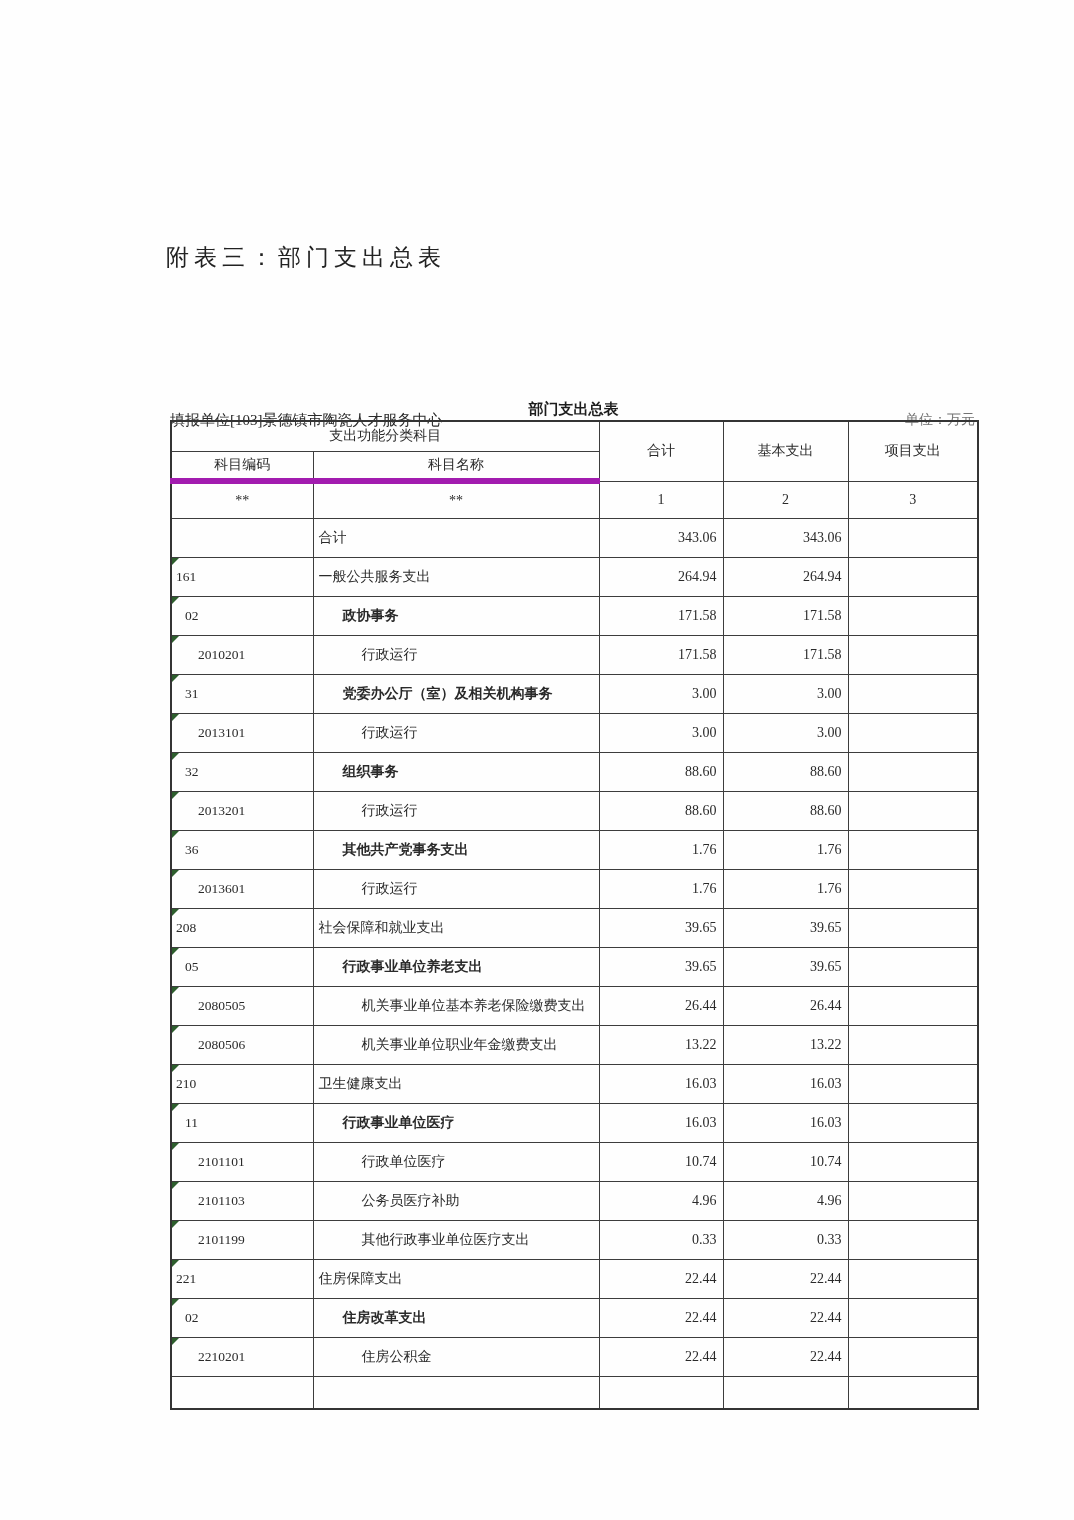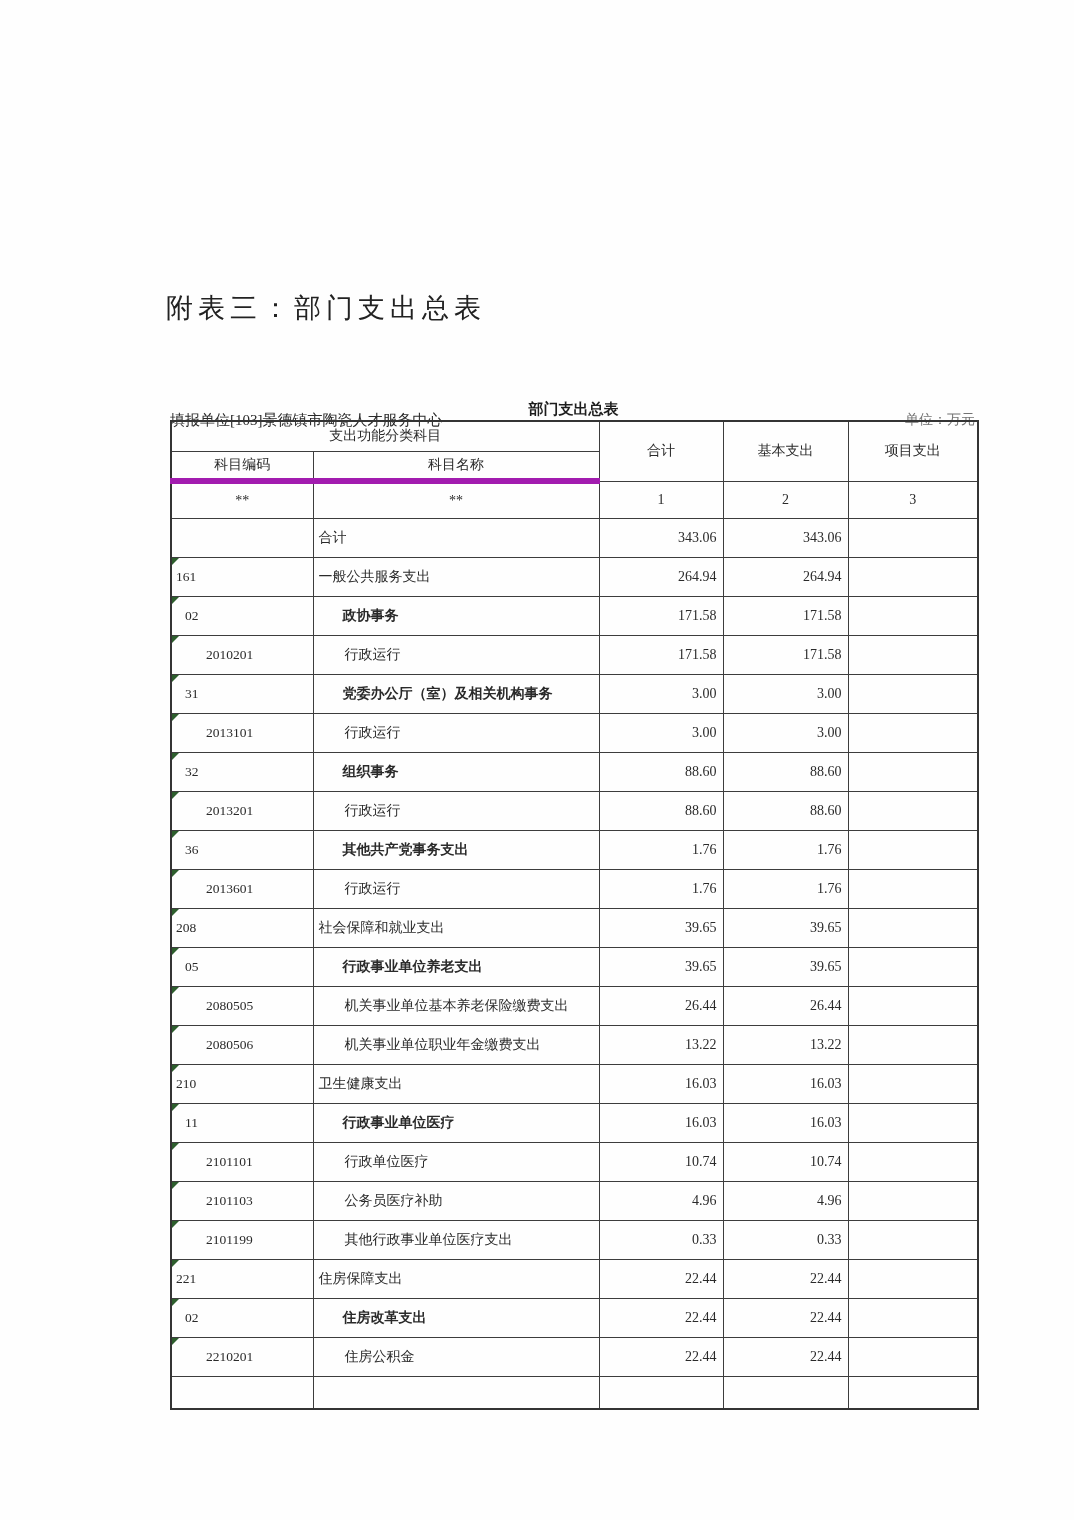--- a/index.html
+++ b/index.html
@@ -4,21 +4,21 @@
 <style>
   html,body { margin:0; padding:0; background:#ffffff; }
   .page {
     position:relative; width:1074px; height:1520px;
     background:#fefefe; overflow:hidden;
     font-family:"Liberation Serif","DejaVu Serif",serif;
     color:#2a2a2a;
   }
   .doc-title {
     position:absolute; left:166px; top:242px;
-    font-size:27px; letter-spacing:5px; color:#222;margin-top:48px;
+    font-size:23px; letter-spacing:5px; color:#222;
   }
   .table-title {
     position:absolute; left:170px; top:356px; width:807px;
     text-align:center; font-weight:bold; font-size:15px; color:#1d1d1d;margin-top:44px;
   }
   .meta-row {
     position:absolute; left:170px; top:405px; width:807px; height:30px;
     display:flex; justify-content:space-between; align-items:center;
   }
   .meta-left  { font-size:15px; color:#2a2a2a; }
@@ -37,25 +37,25 @@
   thead tr.h2 { height:30px; }
   thead tr.stars { height:37px; }
   thead th { text-align:center; font-size:14px;margin-left:47px; }
   thead tr.h2 th { border-bottom:6px solid #a21caf; }
   tr.stars td { text-align:center; font-size:14px; }
   tbody tr { height:39px; }
   tbody tr.empty-row { height:33px; }
   td.cell-code { position:relative; font-size:13.5px; }
   td.cell-code.lvl1 { padding-left:4px; }
   td.cell-code.lvl2 { padding-left:13px; }
-  td.cell-code.lvl3 { padding-left:34px;margin-top:39px; }
+  td.cell-code.lvl3 { padding-left:26px;margin-top:39px; }
   td.cell-name { font-size:14px; }
   td.cell-name.lvl1 { padding-left:5px; }
   td.cell-name.lvl2 { padding-left:29px;font-weight:bold; }
-  td.cell-name.lvl3 { padding-left:31px; }
+  td.cell-name.lvl3 { padding-left:48px; }
   td.cell-num { text-align:right; padding-right:6px; font-size:14px; }
   td.marker::before {
     content:""; position:absolute; top:0; left:0;
     border-top:7px solid #2d5e2d; border-right:7px solid transparent;
     width:0; height:0;
   }
 </style>
 </head>
 <body>
 

